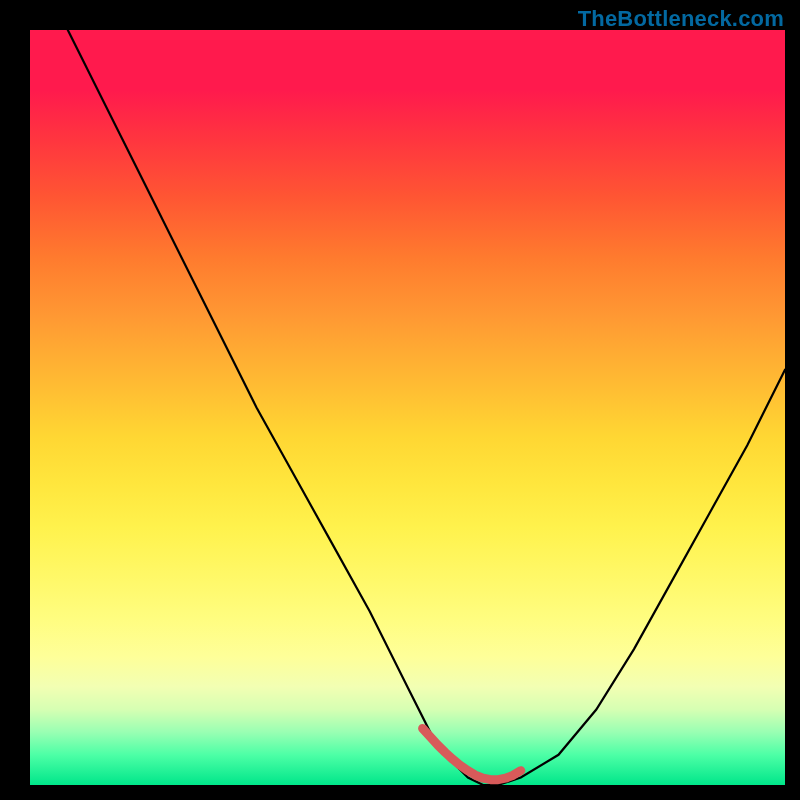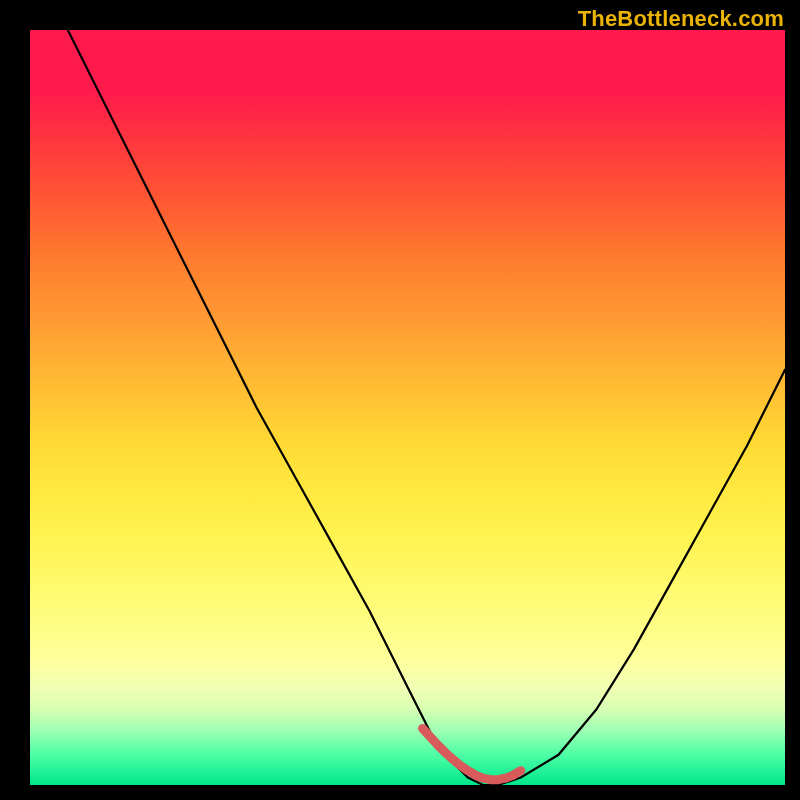--- a/index.html
+++ b/index.html
@@ -31,21 +31,21 @@
       #4dffa6 96%,
       #00e68a 100%);
   }
   .watermark {
     position: absolute;
     top: 6px;
     right: 16px;
     font-family: Arial, Helvetica, sans-serif;
     font-size: 22px;
     font-weight: 600;
-    color: #eab308;
+    color: #0369a1;
     letter-spacing: 0.2px;
     user-select: none;
   }
   svg.curve {
     position: absolute;
     left: 0; top: 0;
     width: 755px; height: 755px;
     overflow: visible;
   }
 </style>

